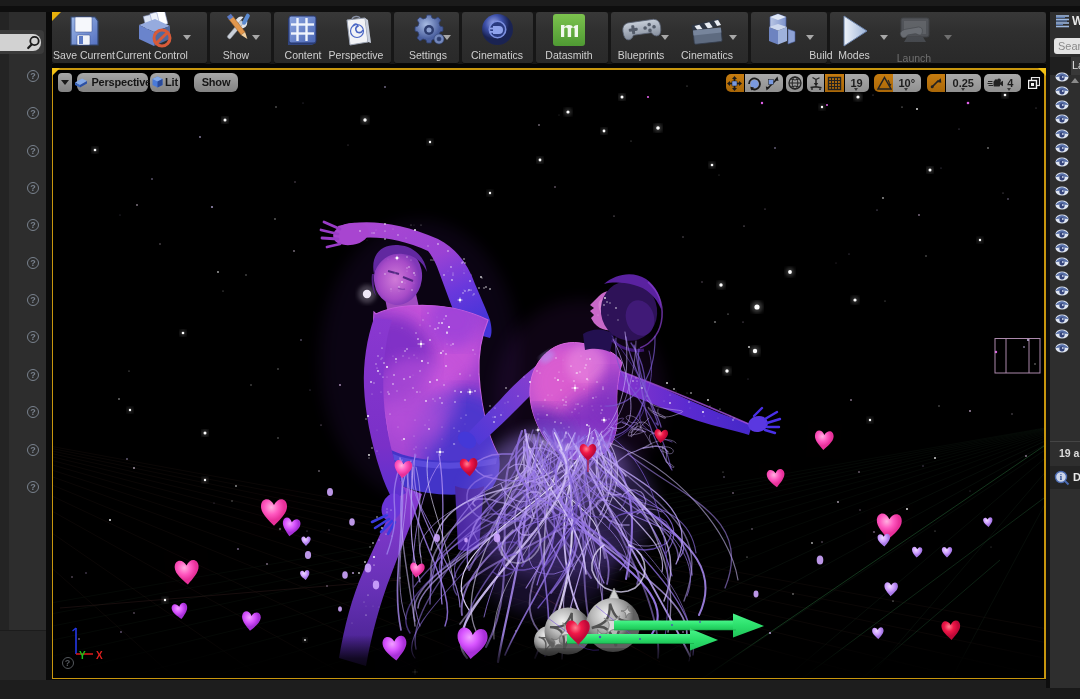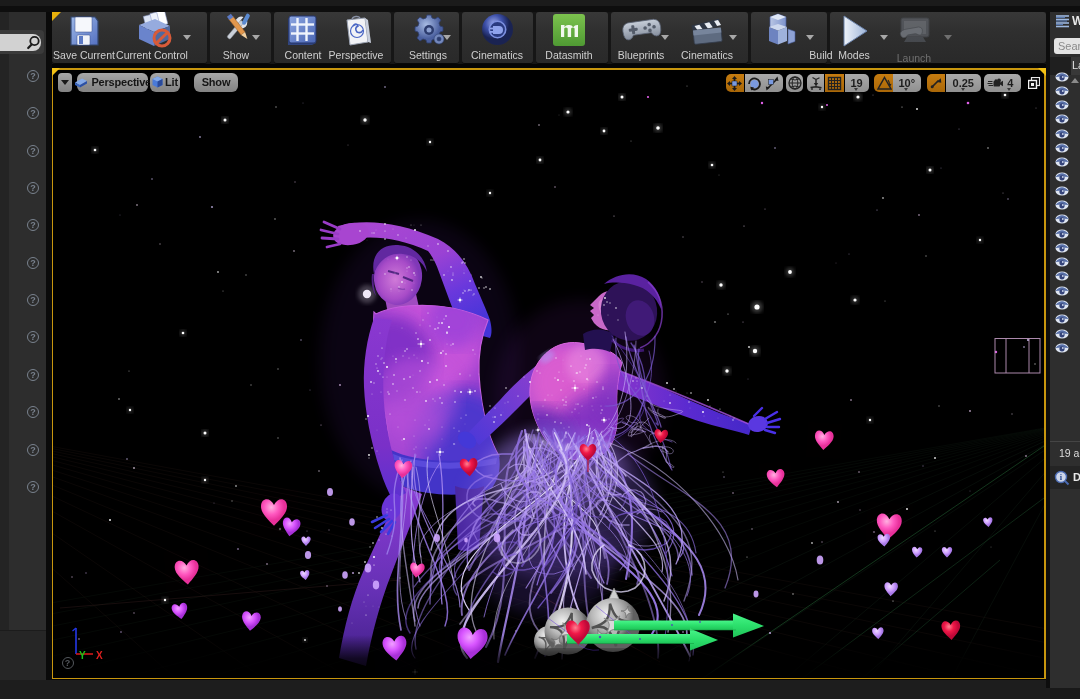--- a/index.html
+++ b/index.html
@@ -265,21 +265,21 @@
       </g>
 </svg>
 <div class="abs" style="left:1072px;top:14px;color:#e8e8e8;font-size:12px;font-weight:bold">W</div>
 <div class="abs" style="left:1054px;top:38px;width:26px;height:16px;background:#e4e4e4;border-radius:3px 0 0 3px"></div>
 <div class="abs" style="left:1058px;top:40px;color:#8a8a8a;font-size:11px">Sear</div>
 <div class="abs" style="left:1050px;top:57px;width:30px;height:18px;background:#383838"></div>
 <div class="abs" style="left:1050px;top:57px;width:21px;height:18px;background:#1f1f1f"></div>
 <div class="abs" style="left:1072px;top:59px;color:#e0e0e0;font-size:11px">La</div>
 <div class="abs" style="left:1071px;top:78px;width:0;height:0;border-left:4px solid transparent;border-right:4px solid transparent;border-bottom:5px solid #8a8a8a"></div>
 <div class="abs" style="left:1050px;top:441px;width:30px;height:1px;background:#454545"></div>
-<div class="abs" style="left:1059px;top:447px;color:#dcdcdc;font-size:10.5px;font-weight:normal">19 a</div>
+<div class="abs" style="left:1059px;top:447px;color:#dcdcdc;font-size:10.5px;font-weight:bold">19 a</div>
 <div class="abs" style="left:1050px;top:466px;width:30px;height:23px;background:#242424"></div>
 <svg class="abs" style="left:1054px;top:470px" width="16" height="16" viewBox="0 0 16 16">
 <circle cx="7" cy="7" r="5.5" fill="#cdd6ea" stroke="#4a6ab0" stroke-width="1.4"></circle>
 <line x1="11" y1="11" x2="14.5" y2="14.5" stroke="#4a6ab0" stroke-width="2"></line>
 <text x="7" y="10" font-size="8.5" font-weight="bold" fill="#2a4a90" text-anchor="middle" font-family="Liberation Serif,serif">i</text>
 </svg>
 <div class="abs" style="left:1073px;top:471px;color:#e8e8e8;font-size:11px;font-weight:bold">D</div>
 <div class="abs" style="left:1050px;top:688px;width:30px;height:11px;background:#191919"></div>
 <svg class="abs" style="left:1055px;top:71.5px" width="14" height="10" viewBox="0 0 14 10">
 <ellipse cx="7" cy="5" rx="6.5" ry="4.6" fill="#dfe6f2"></ellipse>

